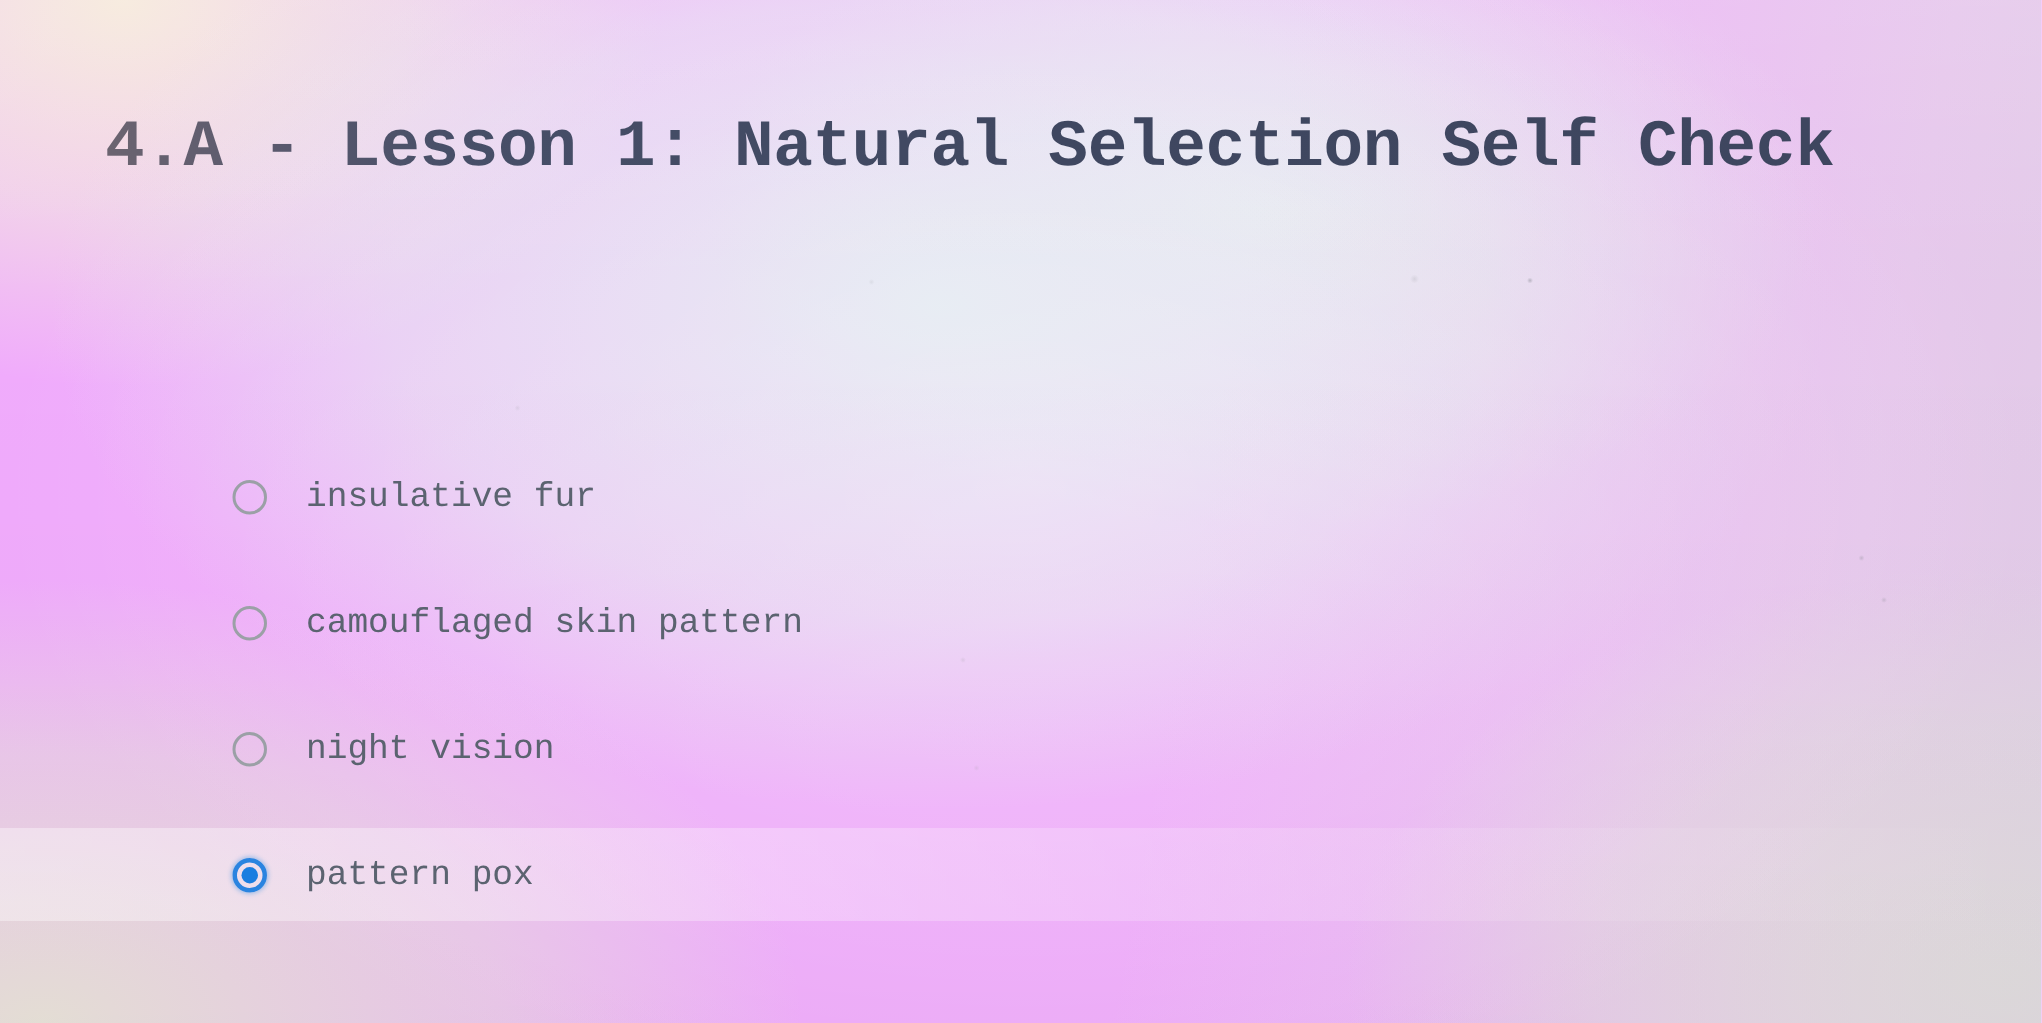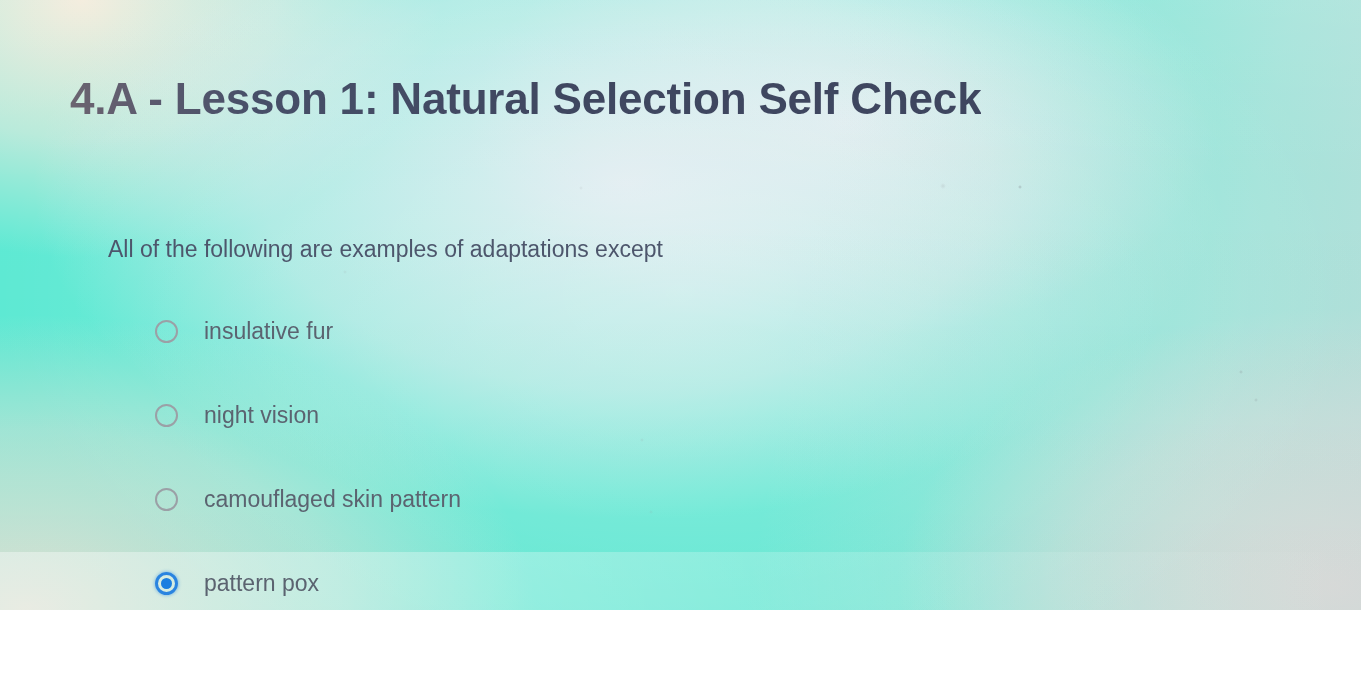--- a/index.html
+++ b/index.html
@@ -8,24 +8,25 @@
     width: 1361px;
     height: 682px;
     overflow: hidden;
     font-family: "Liberation Sans", sans-serif;
   }
 
   
   #photo-surface {
     position: relative;
     width: 1361px;
-    height: 610px;
-    background-color: #5eead4;
+    height: 682px;
+    background-color: #f0abfc;
     overflow: hidden;
     isolation: isolate;
+    font-family: Liberation Mono, monospace;
   }
 
   .wash {
     position: absolute;
     inset: 0;
     pointer-events: none;
   }
 
   
   .wash-cool {
@@ -184,43 +185,42 @@
   <div class="wash wash-warm-bl"></div>
   <div class="wash wash-warm-br"></div>
   <div class="wash wash-grey-r"></div>
   <div class="wash wash-vignette"></div>
   <div class="wash wash-speckle"></div>
 
   <div id="content">
 
     <h1 id="quiz-title">4.A - Lesson 1: Natural Selection Self Check</h1>
 
-    <p id="question-text">All of the following are examples of adaptations except</p>
 
     <div id="answer-options">
 
       <label class="answer-option">
         <span class="radio-control">
           
         </span>
         <span class="answer-label">insulative fur</span>
       </label>
 
       <label class="answer-option">
         <span class="radio-control">
           
         </span>
+        <span class="answer-label">camouflaged skin pattern</span>
+      </label>
+
+      <label class="answer-option">
+        <span class="radio-control">
+          
+        </span>
         <span class="answer-label">night vision</span>
-      </label>
-
-      <label class="answer-option">
-        <span class="radio-control">
-          
-        </span>
-        <span class="answer-label">camouflaged skin pattern</span>
       </label>
 
       <label class="answer-option is-selected">
         <span class="radio-control">
           <span class="radio-dot"></span>
         </span>
         <span class="answer-label">pattern pox</span>
       </label>
 
     </div>

